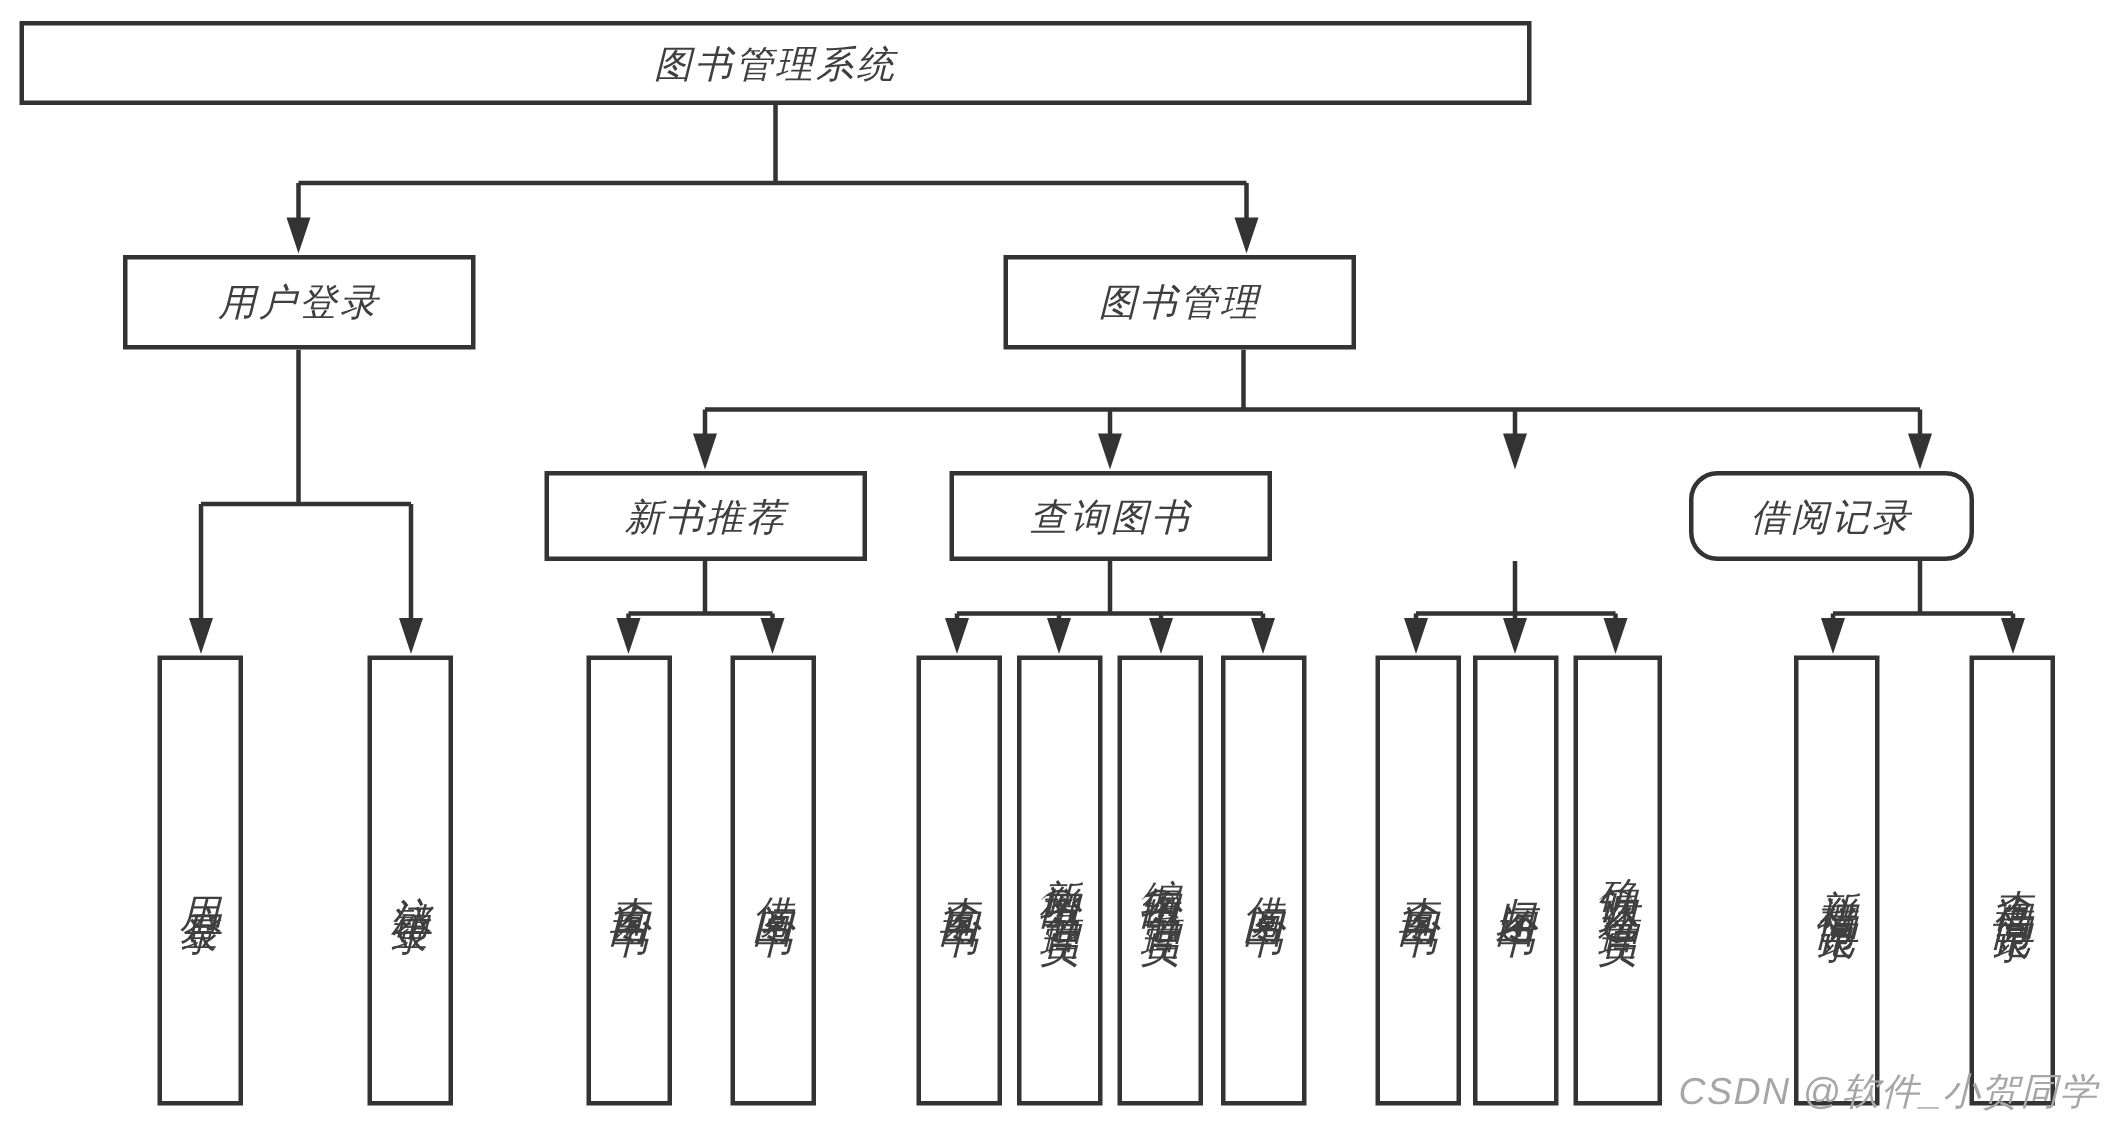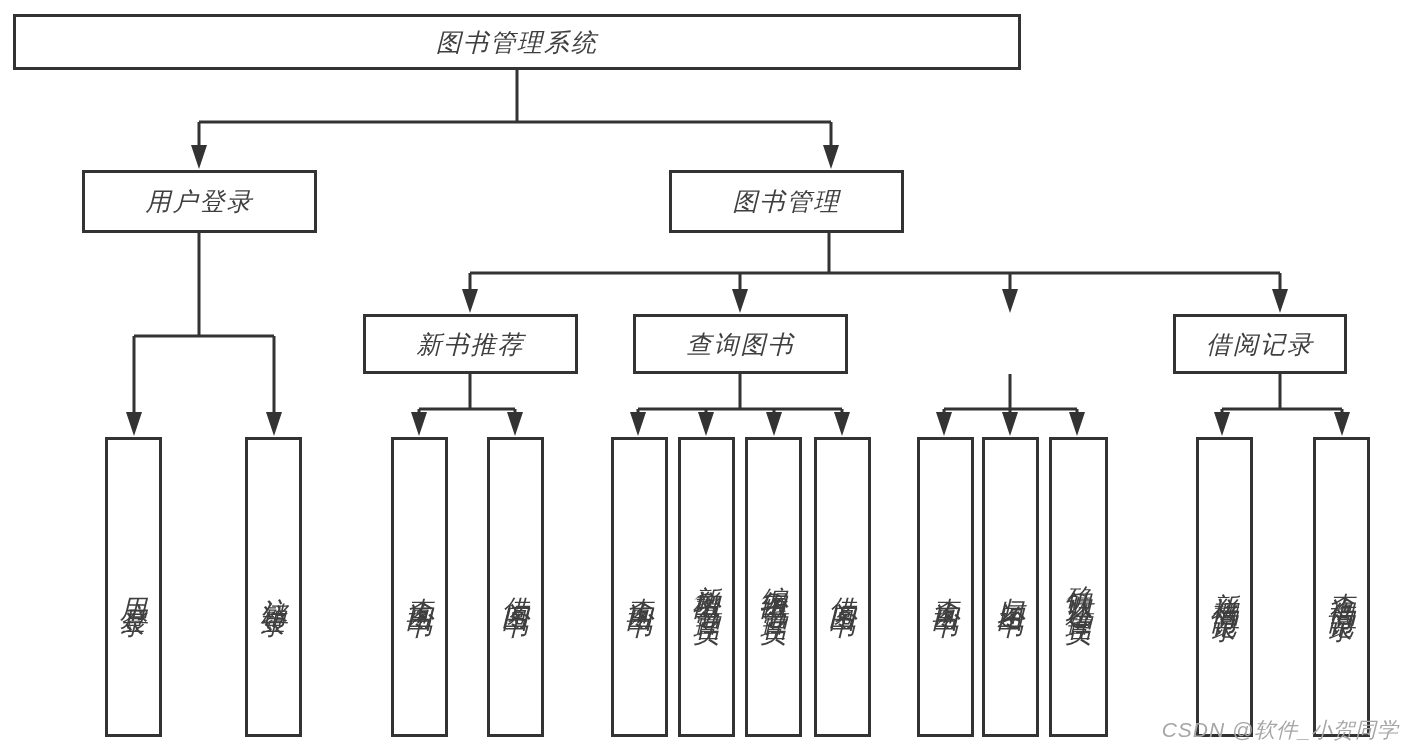--- a/index.html
+++ b/index.html
@@ -48,42 +48,42 @@
     line-height: 1;
   }
 
   
   #n-root        { left: 13px;   top: 14px;  width: 1008px; height: 56px; }
   #n-user-login  { left: 82px;   top: 170px; width: 235px;  height: 63px; }
   #n-book-mgmt   { left: 669px;  top: 170px; width: 235px;  height: 63px; }
   #n-new-rec     { left: 363px;  top: 314px; width: 215px;  height: 60px; }
   #n-borrow      { left: 633px;  top: 314px; width: 215px;  height: 60px; }
   #n-current     { left: 903px;  top: 314px; width: 215px;  height: 60px; }
-  #n-records     { left: 1173px; top: 314px; width: 174px;  height: 60px; }
+  #n-records     { left: 1126px; top: 314px; width: 190px;  height: 60px; border-radius: 19px; }
 
   
   #l-user-login   { left: 105px; }
   #l-logout       { left: 245px; }
   #l-query-1      { left: 391px; }
   #l-borrow-1     { left: 487px; }
   #l-query-2      { left: 611px; }
   #l-add-book     { left: 678px; }
   #l-edit-book    { left: 745px; }
   #l-borrow-2     { left: 814px; }
   #l-query-3      { left: 917px; }
   #l-return-book  { left: 982px; }
   #l-confirm-ret  { left: 1049px; width: 59px; }
   #l-add-record   { left: 1196px; }
   #l-query-record { left: 1313px; }
 
   .watermark {
     position: absolute;
     right: 6px;
     bottom: 3px;
-    font-size: 21px;
+    font-size: 25px;
     color: #a6a6a6;
     letter-spacing: 1px;
     z-index: 5;
   }
 </style>
 </head>
 <body>
 
 <div class="canvas">
 

